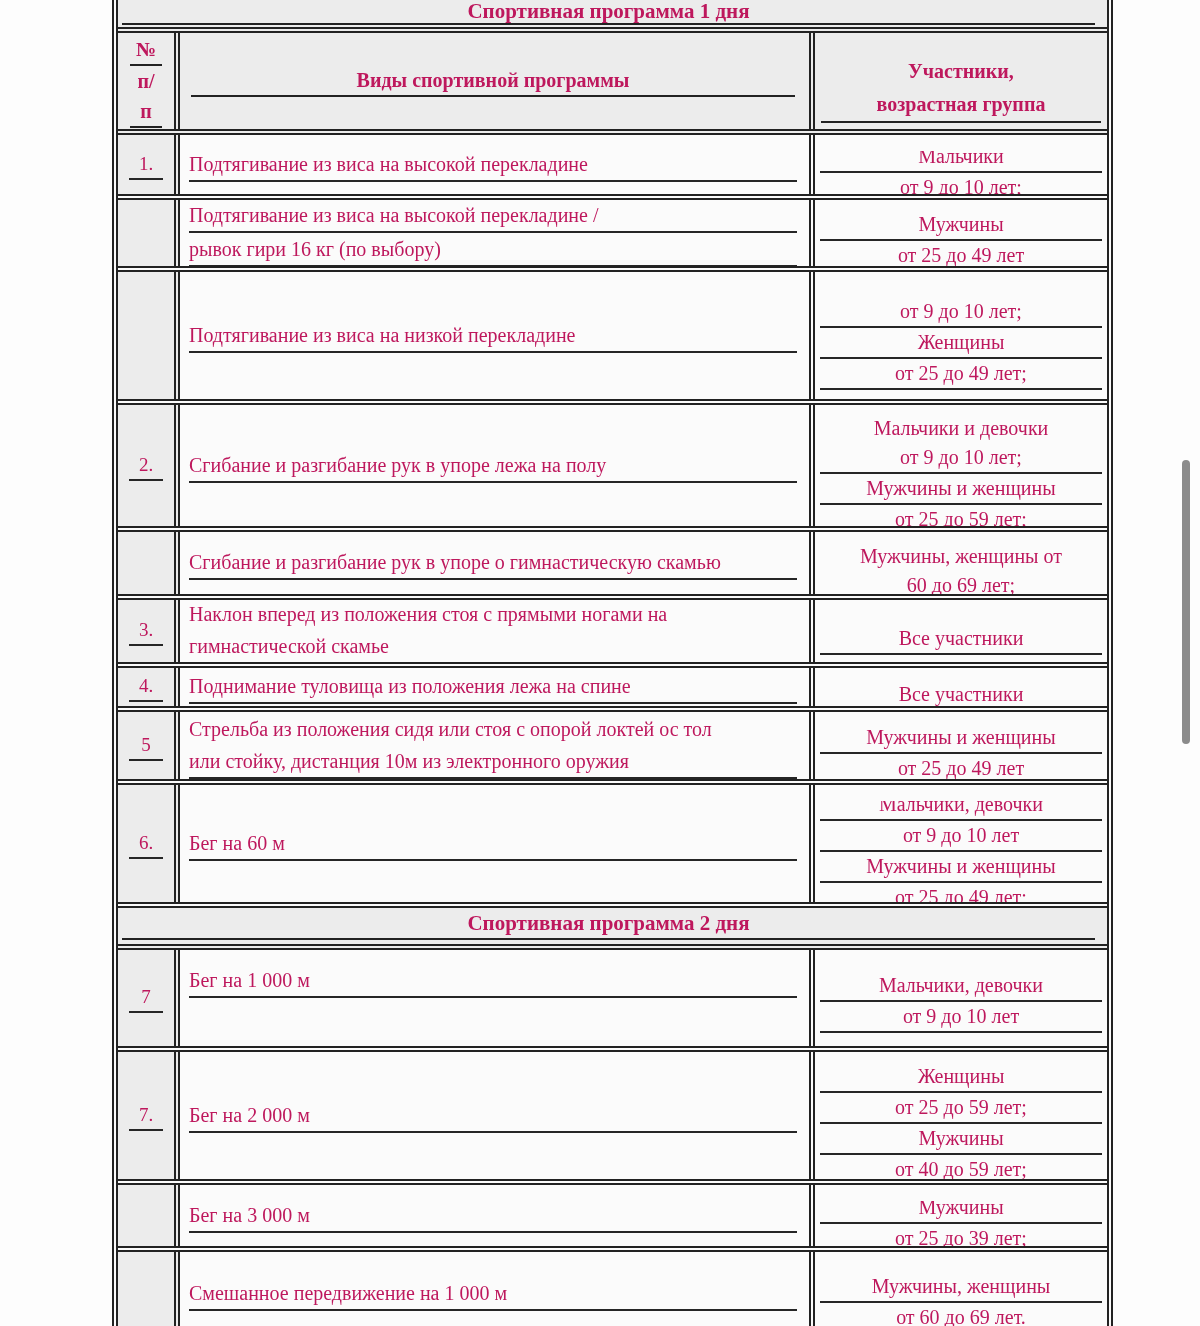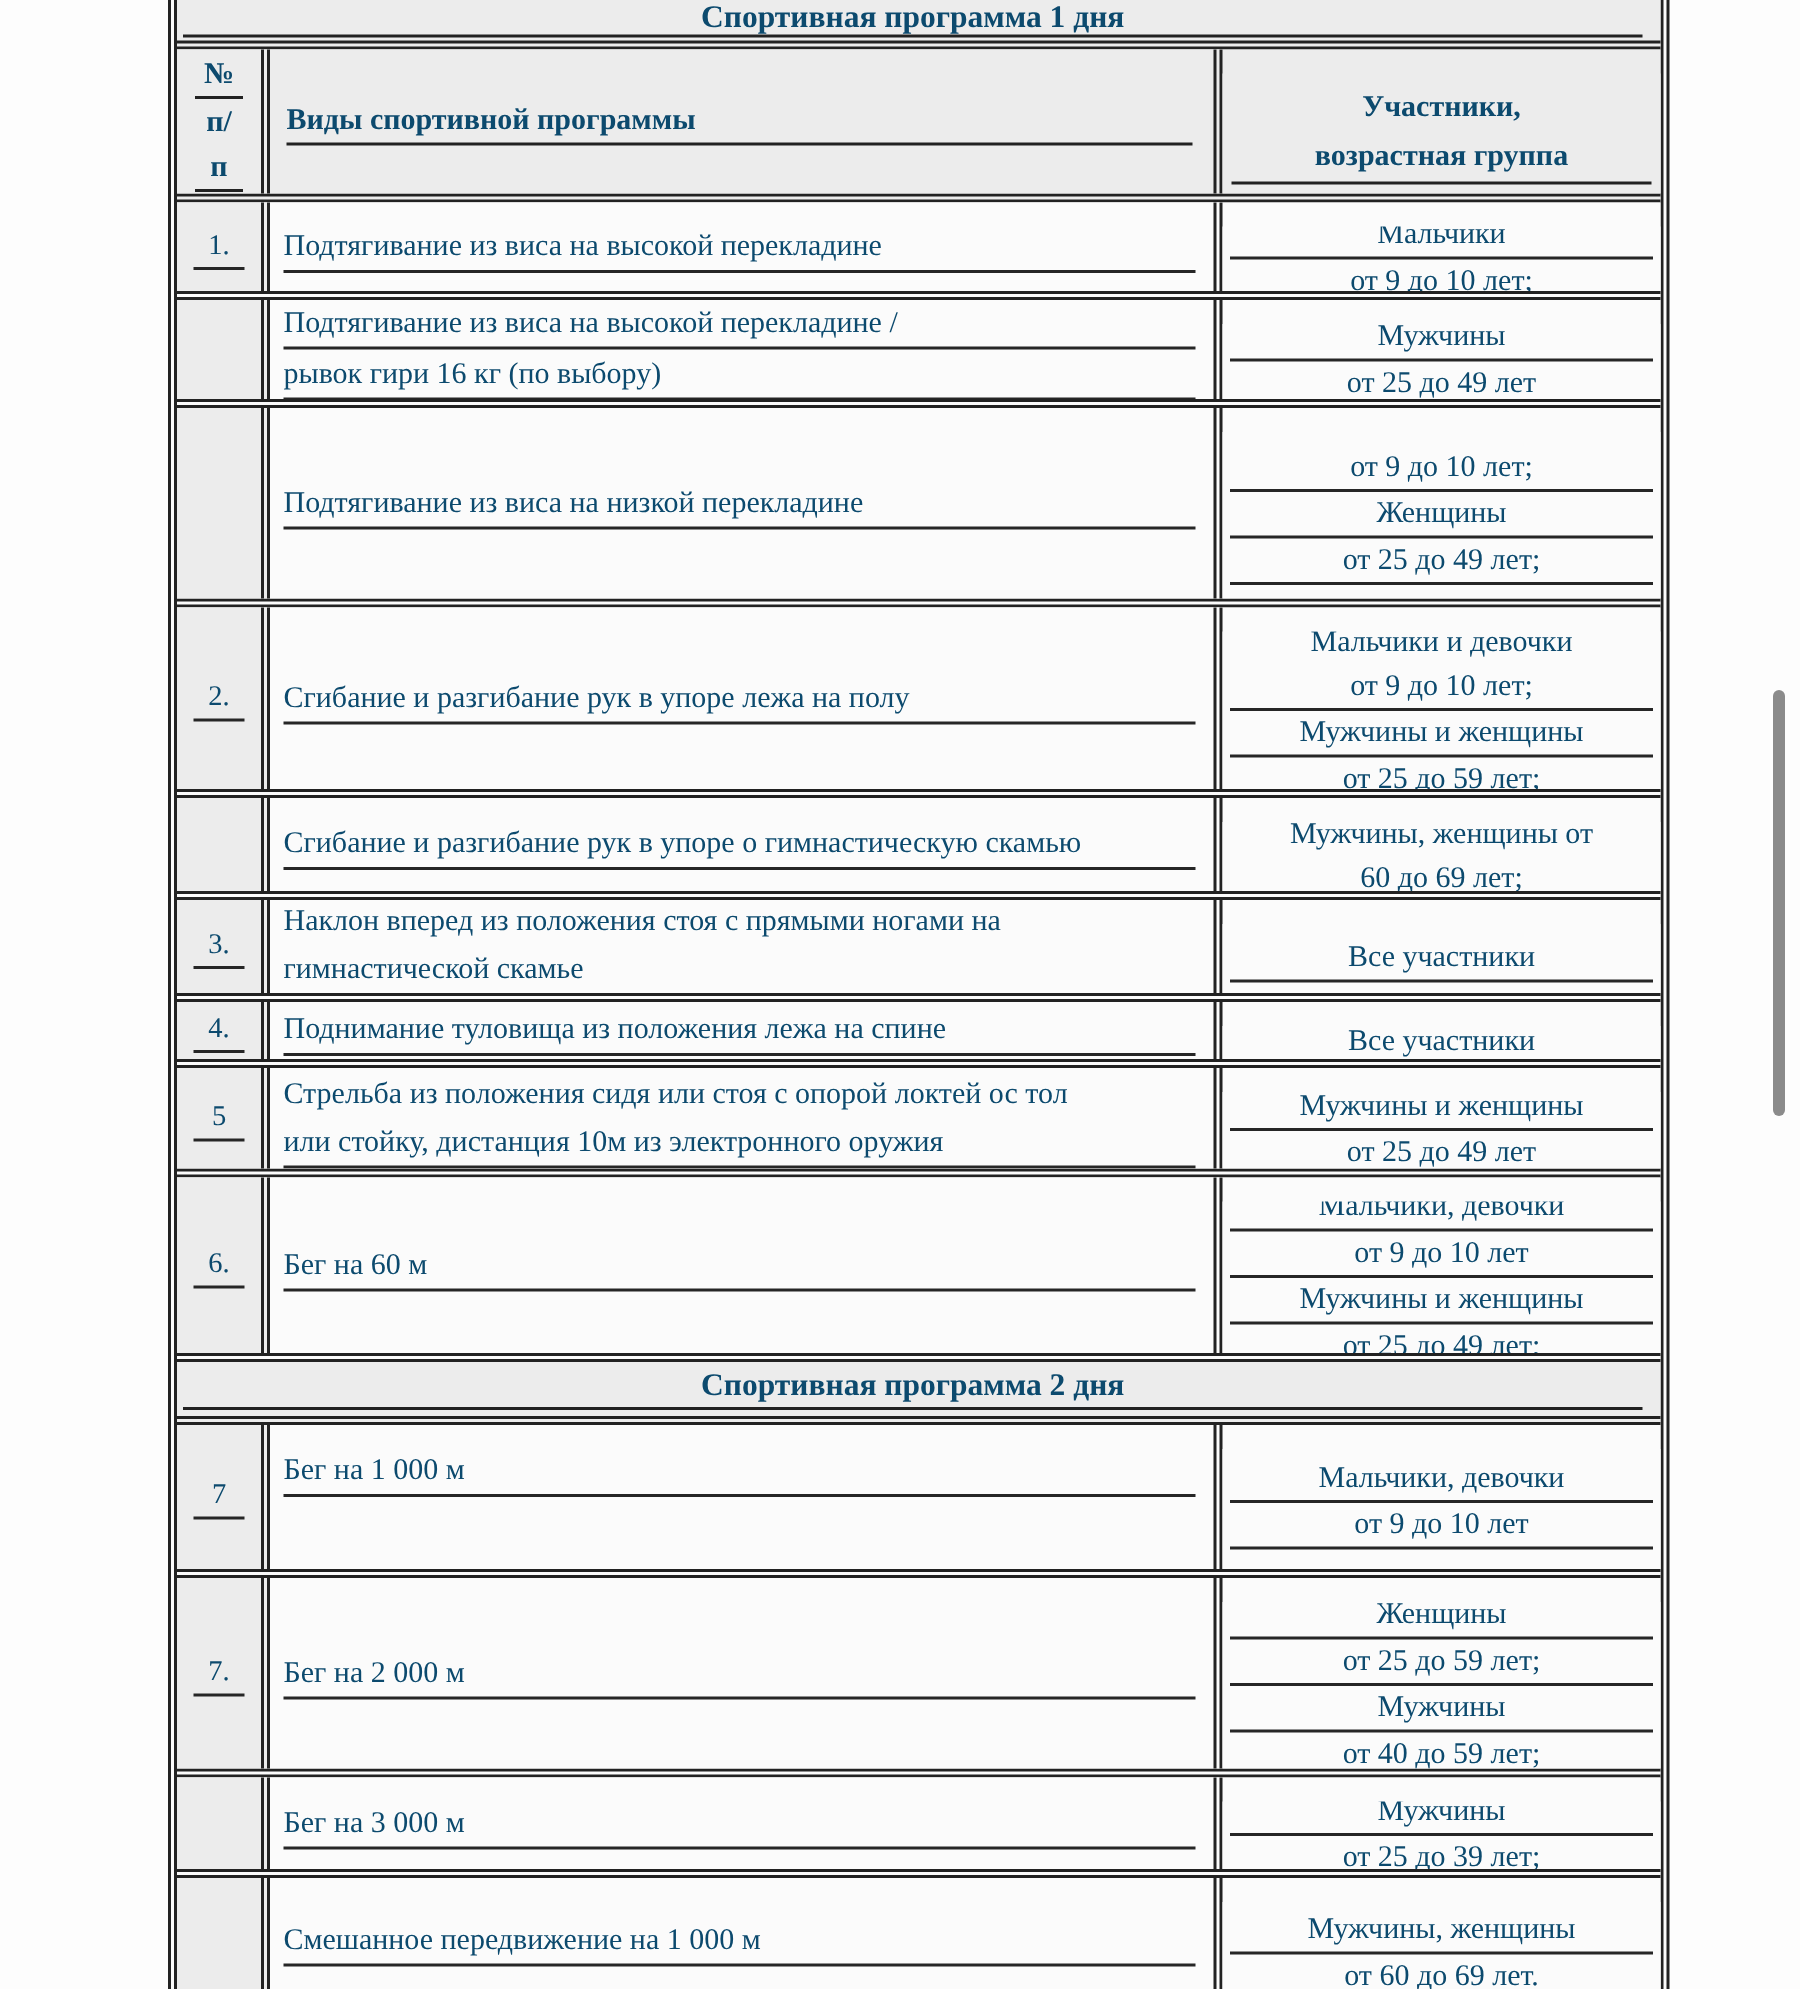--- a/index.html
+++ b/index.html
@@ -4,21 +4,21 @@
 <style>
   * { box-sizing: border-box; margin: 0; padding: 0; }
   html, body { background: #ffffff; }
   #screen {
     position: relative;
     width: 1200px;
     height: 1326px;
     background: #fdfdfd;
     overflow: hidden;
     font-family: "Liberation Serif", "DejaVu Serif", serif;
-    color: #0c4a6e;
+    color: #be185d;
   }
   #doc-table {
     position: absolute;
     left: 112px;
     top: 0;
     width: 1001px;
     border-left: 6px double #222;
     border-right: 6px double #222;
     background: #fbfbfb;
   }
@@ -74,21 +74,21 @@
     overflow: hidden;
     margin-top: 16px;
   }
   .hrow .c-act, .hrow .c-part { background: #ececec; }
   .hnum-line { line-height: 30px; font-size: 20px; }
   .hnum-line span { display: inline-block; min-width: 32px; }
   .hnum-line.u span { border-bottom: 2px solid #222; }
   .h2-line {
     line-height: 30px;
     font-size: 20px;
-    text-align: left;
+    text-align: center;
     border-bottom: 2px solid #222;
     margin: 0 14px 0 2px;
   }
   .h3-line { line-height: 33px; font-size: 20px; margin: 0 6px; }
   .h3-line.u { border-bottom: 2px solid #222; }
   
   .drow { display: flex; border-bottom: 6px double #222; background: #fbfbfb; }
   .nline { line-height: 28px; font-size: 19px; }
   .nline span { display: inline-block; min-width: 34px; }
   .nline.u span { border-bottom: 2px solid #262626; }

